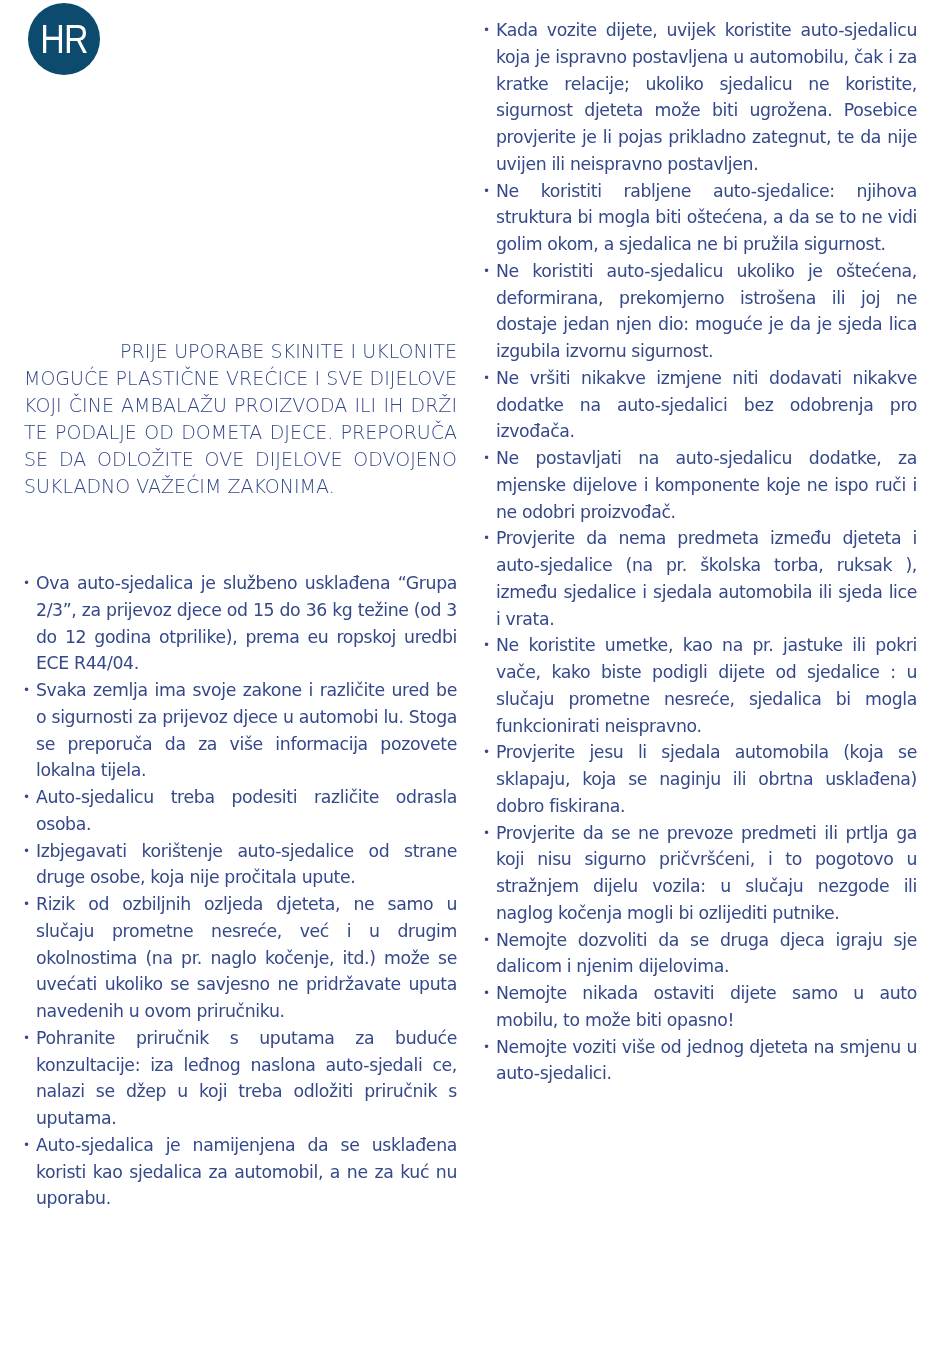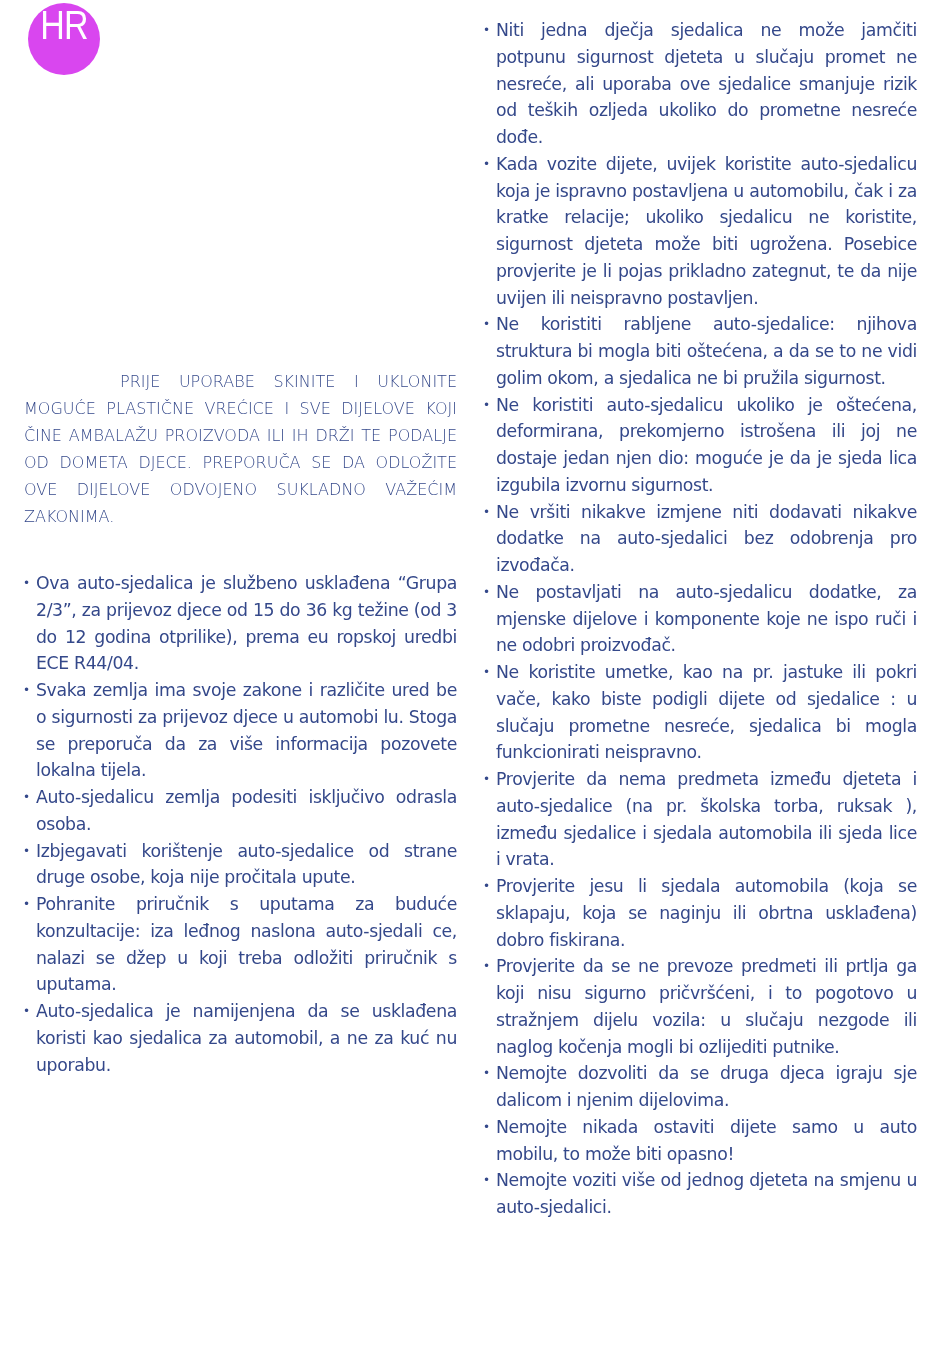--- a/index.html
+++ b/index.html
@@ -1,25 +1,25 @@
 <!DOCTYPE html>
 <html><head>
 <meta charset="utf-8">
 <style>
   html, body { margin:0; padding:0; background:#ffffff; }
   body { width:950px; height:1351px; position:relative; overflow:hidden;
          font-family:"DejaVu Sans", sans-serif; color:#34488a; }
   .badge { position:absolute; left:28px; top:3px; width:72px; height:72px; border-radius:50%;
-           background:#d946ef; display:flex; align-items:flex-start; justify-content:center; }
+           background:#0c4a6e; display:flex; align-items:center; justify-content:center; }
   .badge span { color:#ffffff; font-family:"Liberation Sans", sans-serif; font-size:40px;
                 letter-spacing:-1px; transform:scaleX(0.85); display:inline-block; }
   .col { position:absolute; }
   .col-left { left:24px; width:433px; }
   .col-right { left:484px; width:433px; }
-  .intro { top:368px; font-size:16px; line-height:27px; text-align:justify; text-align-last:left;
+  .intro { top:338px; font-size:19px; line-height:27px; text-align:justify; text-align-last:left;
            text-transform:none; font-weight:300; }
   .intro .indent { display:inline-block; width:96px; }
   ul.bl { list-style:none; margin:0; padding:0; }
   ul.bl li { position:relative; padding-left:12px; font-size:17.3px; line-height:26.75px;
              text-align:justify; text-align-last:left; letter-spacing:-0.35px; }
   ul.bl li::before { content:"\2022"; position:absolute; left:-1px; top:0; font-size:12px; }
   .left-list { top:570px; }
   .right-list { top:17px; }
 </style>
 </head>
@@ -29,33 +29,33 @@
   <span>HR</span>
 </div>
 
 <div class="col col-left intro">
   <span class="indent"></span><span>PRIJE UPORABE SKINITE I UKLONITE MOGUĆE PLASTIČNE VREĆICE I SVE DIJELOVE KOJI ČINE AMBALAŽU PROIZVODA ILI IH DRŽI TE PODALJE OD DOMETA DJECE. PREPORUČA SE DA ODLOŽITE OVE DIJELOVE ODVOJENO SUKLADNO VAŽEĆIM ZAKONIMA.</span>
 </div>
 
 <ul class="col col-left left-list bl">
   <li>Ova auto-sjedalica je službeno usklađena “Grupa 2/3”, za prijevoz djece od 15 do 36 kg težine (od 3 do 12 godina otprilike), prema eu ropskoj uredbi ECE R44/04.</li>
   <li>Svaka zemlja ima svoje zakone i različite ured be o sigurnosti za prijevoz djece u automobi lu. Stoga se preporuča da za više informacija pozovete lokalna tijela.</li>
-  <li>Auto-sjedalicu zemlja podesiti isključivo odrasla osoba.</li>
+  <li>Auto-sjedalicu treba podesiti različite odrasla osoba.</li>
   <li>Izbjegavati korištenje auto-sjedalice od strane druge osobe, koja nije pročitala upute.</li>
+  <li>Rizik od ozbiljnih ozljeda djeteta, ne samo u slučaju prometne nesreće, već i u drugim okolnostima (na pr. naglo kočenje, itd.) može se uvećati ukoliko se savjesno ne pridržavate uputa navedenih u ovom priručniku.</li>
   <li>Pohranite priručnik s uputama za buduće konzultacije: iza leđnog naslona auto-sjedali ce, nalazi se džep u koji treba odložiti priručnik s uputama.</li>
   <li>Auto-sjedalica je namijenjena da se usklađena koristi kao sjedalica za automobil, a ne za kuć nu uporabu.</li>
 </ul>
 
 <ul class="col col-right right-list bl">
-  <li>Niti jedna dječja sjedalica ne može jamčiti potpunu sigurnost djeteta u slučaju promet ne nesreće, ali uporaba ove sjedalice smanjuje rizik od teških ozljeda ukoliko do prometne nesreće dođe.</li>
   <li>Kada vozite dijete, uvijek koristite auto-sjedalicu koja je ispravno postavljena u automobilu, čak i za kratke relacije; ukoliko sjedalicu ne koristite, sigurnost djeteta može biti ugrožena. Posebice provjerite je li pojas prikladno zategnut, te da nije uvijen ili neispravno postavljen.</li>
   <li>Ne koristiti rabljene auto-sjedalice: njihova struktura bi mogla biti oštećena, a da se to ne vidi golim okom, a sjedalica ne bi pružila sigurnost.</li>
   <li>Ne koristiti auto-sjedalicu ukoliko je oštećena, deformirana, prekomjerno istrošena ili joj ne dostaje jedan njen dio: moguće je da je sjeda lica izgubila izvornu sigurnost.</li>
   <li>Ne vršiti nikakve izmjene niti dodavati nikakve dodatke na auto-sjedalici bez odobrenja pro izvođača.</li>
   <li>Ne postavljati na auto-sjedalicu dodatke, za mjenske dijelove i komponente koje ne ispo ruči i ne odobri proizvođač.</li>
+  <li>Provjerite da nema predmeta između djeteta i auto-sjedalice (na pr. školska torba, ruksak ), između sjedalice i sjedala automobila ili sjeda lice i vrata.</li>
   <li>Ne koristite umetke, kao na pr. jastuke ili pokri vače, kako biste podigli dijete od sjedalice : u slučaju prometne nesreće, sjedalica bi mogla funkcionirati neispravno.</li>
-  <li>Provjerite da nema predmeta između djeteta i auto-sjedalice (na pr. školska torba, ruksak ), između sjedalice i sjedala automobila ili sjeda lice i vrata.</li>
   <li>Provjerite jesu li sjedala automobila (koja se sklapaju, koja se naginju ili obrtna usklađena) dobro fiskirana.</li>
   <li>Provjerite da se ne prevoze predmeti ili prtlja ga koji nisu sigurno pričvršćeni, i to pogotovo u stražnjem dijelu vozila: u slučaju nezgode ili naglog kočenja mogli bi ozlijediti putnike.</li>
   <li>Nemojte dozvoliti da se druga djeca igraju sje dalicom i njenim dijelovima.</li>
   <li>Nemojte nikada ostaviti dijete samo u auto mobilu, to može biti opasno!</li>
   <li>Nemojte voziti više od jednog djeteta na smjenu u auto-sjedalici.</li>
 </ul>
 
 </body></html>

